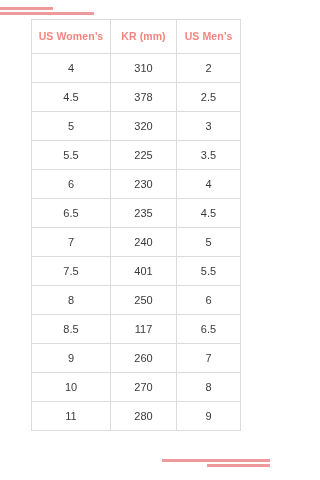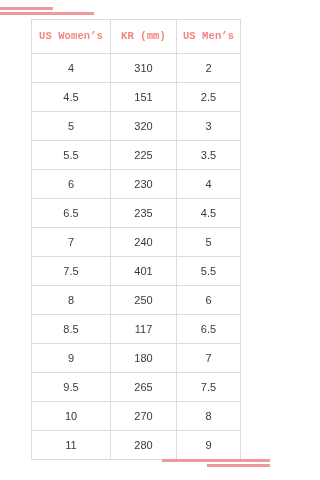--- a/index.html
+++ b/index.html
@@ -48,21 +48,20 @@
     line-height: 28px;
     font-size: 11px;
   }
   table.size-table th {
     height: 33px;
     line-height: 33px;
     color: #f2867f;
     font-weight: bold;
     font-size: 10.5px;
     letter-spacing: 0.1px;
-    font-family: Liberation Mono, monospace;
   }
   table.size-table td {
     color: #3a3a3a;
     font-weight: normal;
   }
   
   col.c1 { width: 79px; }
   col.c2 { width: 66px; }
   col.c3 { width: 64px; }
 </style>
@@ -87,21 +86,21 @@
       </tr>
     </thead>
     <tbody id="table-body">
         <tr>
           <td>4</td>
           <td>310</td>
           <td>2</td>
         </tr>
         <tr>
           <td>4.5</td>
-          <td>151</td>
+          <td>378</td>
           <td>2.5</td>
         </tr>
         <tr>
           <td>5</td>
           <td>320</td>
           <td>3</td>
         </tr>
         <tr>
           <td>5.5</td>
           <td>225</td>
@@ -132,27 +131,22 @@
           <td>250</td>
           <td>6</td>
         </tr>
         <tr>
           <td>8.5</td>
           <td>117</td>
           <td>6.5</td>
         </tr>
         <tr>
           <td>9</td>
-          <td>180</td>
+          <td>260</td>
           <td>7</td>
-        </tr>
-        <tr>
-          <td>9.5</td>
-          <td>265</td>
-          <td>7.5</td>
         </tr>
         <tr>
           <td>10</td>
           <td>270</td>
           <td>8</td>
         </tr>
         <tr>
           <td>11</td>
           <td>280</td>
           <td>9</td>

